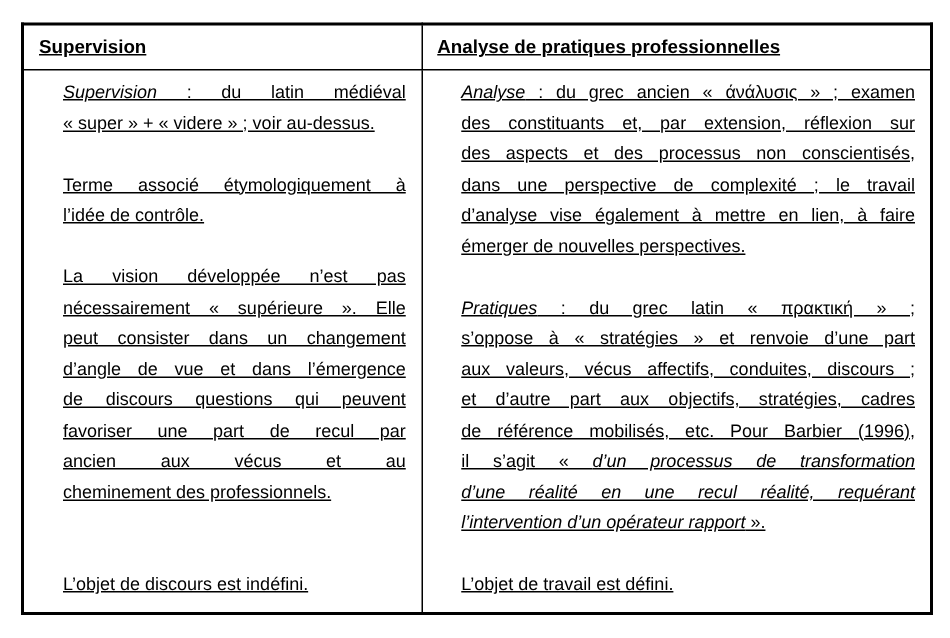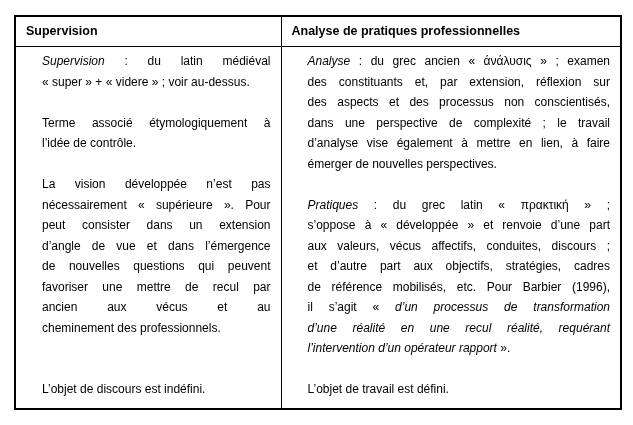--- a/index.html
+++ b/index.html
@@ -22,20 +22,21 @@
   }
   table.cmp {
     position: absolute;
     left: 14px;
     top: 15px;
     width: 606px;
     height: 392px;
     border-collapse: collapse;
     table-layout: fixed;
     border: 2px solid var(--border-color);
+    text-decoration: underline;
   }
   table.cmp col.c1 { width: 266px; }
   table.cmp col.c2 { width: 340px; }
   table.cmp th, table.cmp td {
     border: 1px solid var(--border-color);
     vertical-align: top;
   }
   table.cmp th {
     text-align: left;
     font-weight: bold;
@@ -83,44 +84,44 @@
             <div class="para" style="margin-bottom: 20.5px;">
               <div class="ln"><i>Supervision</i><span> : du latin médiéval</span></div>
               <div class="ln last"><span>« super » + « videre » ; voir au-dessus.</span></div>
             </div>
             <div class="para" style="margin-bottom: 20.5px;">
               <div class="ln"><span>Terme associé étymologiquement à</span></div>
               <div class="ln last"><span>l’idée de contrôle.</span></div>
             </div>
             <div class="para" style="margin-bottom: 41px;">
               <div class="ln"><span>La vision développée n’est pas</span></div>
-              <div class="ln"><span>nécessairement « supérieure ». Pour</span></div>
-              <div class="ln"><span>peut consister dans un extension</span></div>
+              <div class="ln"><span>nécessairement « supérieure ». Elle</span></div>
+              <div class="ln"><span>peut consister dans un changement</span></div>
               <div class="ln"><span>d’angle de vue et dans l’émergence</span></div>
-              <div class="ln"><span>de nouvelles questions qui peuvent</span></div>
-              <div class="ln"><span>favoriser une mettre de recul par</span></div>
+              <div class="ln"><span>de discours questions qui peuvent</span></div>
+              <div class="ln"><span>favoriser une part de recul par</span></div>
               <div class="ln"><span>ancien aux vécus et au</span></div>
               <div class="ln last"><span>cheminement des professionnels.</span></div>
             </div>
             <div class="para" style="margin-bottom: 0px;">
               <div class="ln last"><span>L’objet de discours est indéfini.</span></div>
             </div>
           </td>
         <td>
             <div class="para" style="margin-bottom: 20.5px;">
               <div class="ln"><i>Analyse</i><span> : du grec ancien « άνάλυσις » ; examen</span></div>
               <div class="ln"><span>des constituants et, par extension, réflexion sur</span></div>
               <div class="ln"><span>des aspects et des processus non conscientisés,</span></div>
               <div class="ln"><span>dans une perspective de complexité ; le travail</span></div>
               <div class="ln"><span>d’analyse vise également à mettre en lien, à faire</span></div>
               <div class="ln last"><span>émerger de nouvelles perspectives.</span></div>
             </div>
             <div class="para" style="margin-bottom: 20.5px;">
               <div class="ln"><i>Pratiques</i><span> : du grec latin « πρακτική » ;</span></div>
-              <div class="ln"><span>s’oppose à « développée » et renvoie d’une part</span></div>
+              <div class="ln"><span>s’oppose à « stratégies » et renvoie d’une part</span></div>
               <div class="ln"><span>aux valeurs, vécus affectifs, conduites, discours ;</span></div>
               <div class="ln"><span>et d’autre part aux objectifs, stratégies, cadres</span></div>
               <div class="ln"><span>de référence mobilisés, etc. Pour Barbier (1996),</span></div>
               <div class="ln"><span>il s’agit « </span><i>d’un processus de transformation</i></div>
               <div class="ln"><i>d’une réalité en une recul réalité, requérant</i></div>
               <div class="ln last"><i>l’intervention d’un opérateur rapport</i><span> ».</span></div>
             </div>
             <div class="para" style="margin-bottom: 0px;">
               <div class="ln last"><span>L’objet de travail est défini.</span></div>
             </div>

